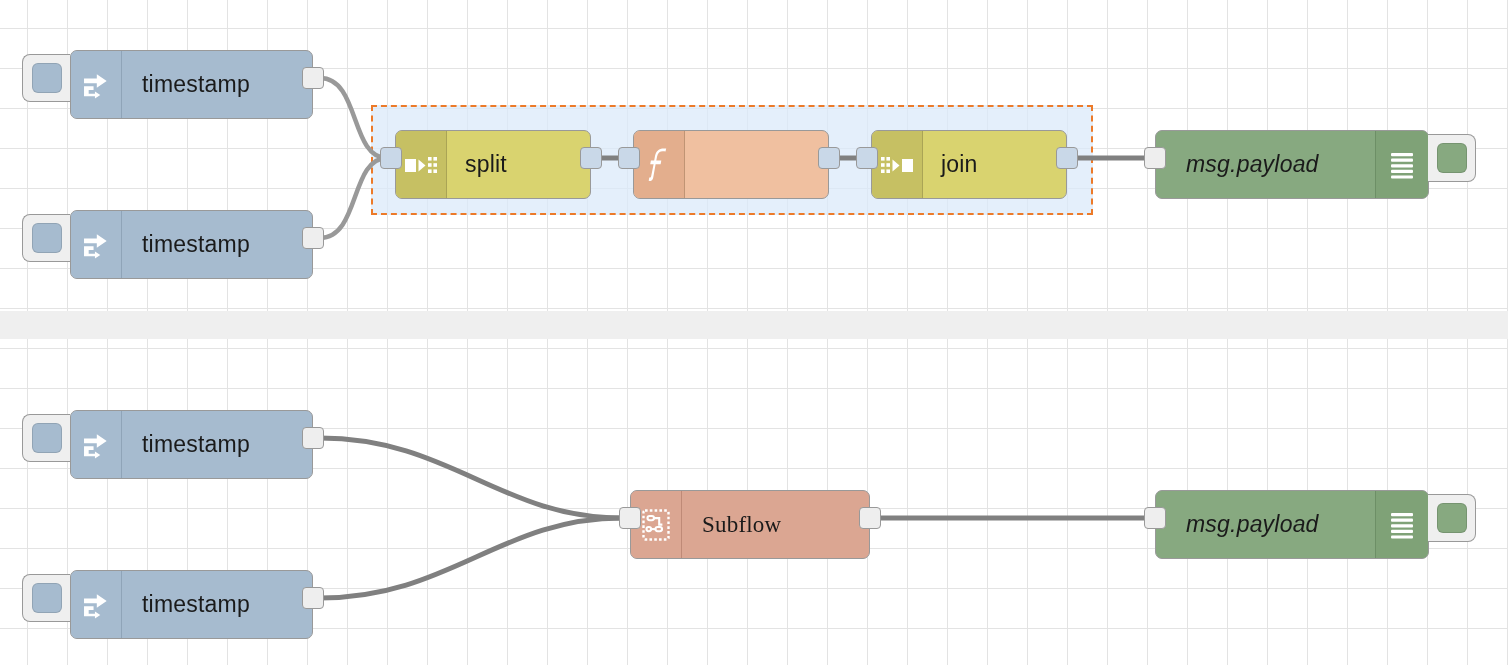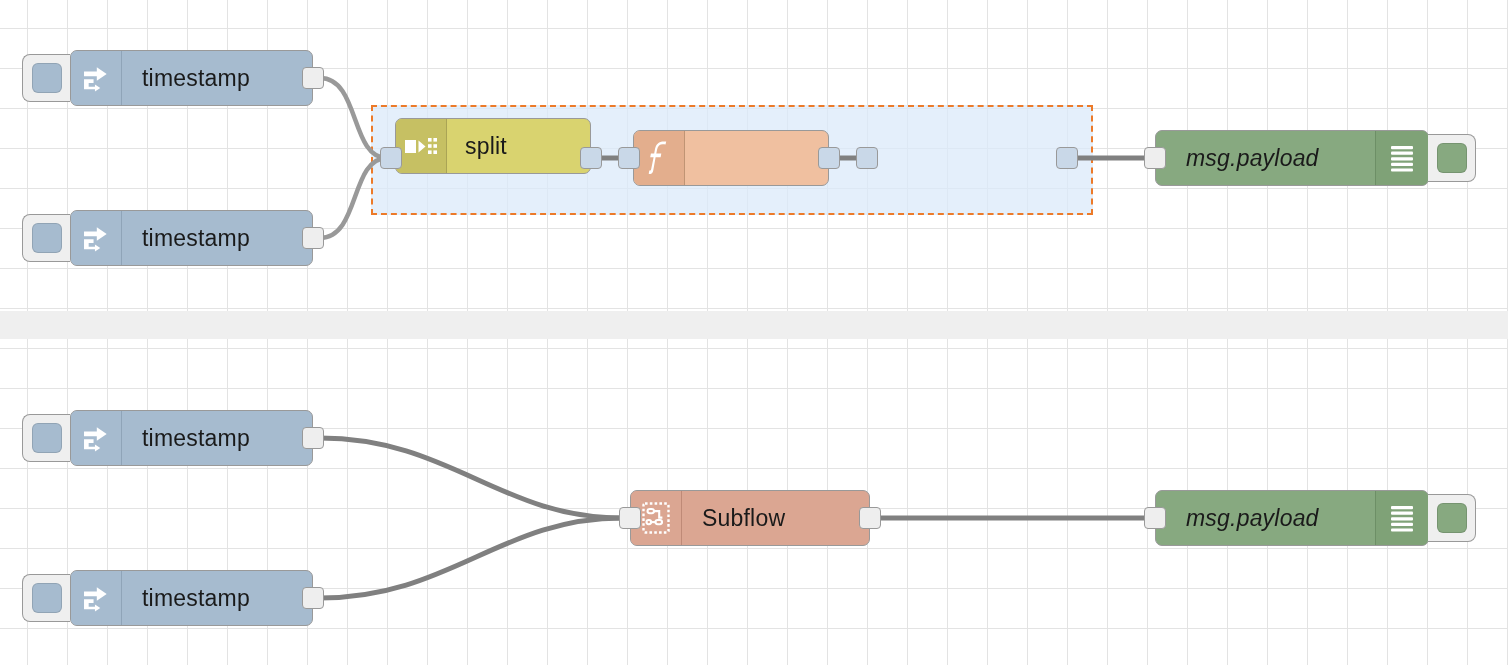--- a/index.html
+++ b/index.html
@@ -38,21 +38,21 @@
   }
 
   
   .node {
     position: absolute;
     box-sizing: border-box;
     border: 1px solid #999999;
     border-radius: 7px;
     display: flex;
     align-items: stretch;
-    height: 56px;
+    height: 69px;
     box-shadow: 0 0 0 0 rgba(0,0,0,0);
   }
   .node-label {
     flex: 1;
     display: flex;
     align-items: center;
     font-size: 23px;
     color: #1a1a1a;
     letter-spacing: 0.2px;
     white-space: nowrap;
@@ -90,21 +90,21 @@
 
   
   .node-function { background: #f0c0a0; }
   .node-function .icon-strip {
     background: #e3ae8d;
     border-right: 1px solid #c09474;
     border-radius: 6px 0 0 6px;
   }
 
   
-  .node-subflow { background: #dba692; }
+  .node-subflow { background: #dba692; font-family: Liberation Serif, serif; }
   .node-subflow .icon-strip {
     background: #dba692;
     border-right: 1px solid #bf8a77;
     border-radius: 6px 0 0 6px;
   }
   .node-subflow .node-label { padding-left: 20px; }
 
   
   .node-debug { background: #87a980; font-style: italic; }
   .node-debug .node-label {
@@ -213,21 +213,21 @@
   <div class="node node-inject" style="left:70px;top:210px;width:243px;">
     <div class="icon-strip">
       <svg width="30" height="30" viewBox="0 0 24 24">
         <path d="M2 7 h11 V3.2 L21.5 9 L13 14.8 V11 H2 Z M2 13.6 h8.2 v3.2 H6 v3.2 h5.4 v-2 l4.6 3.1 l-4.6 3.1 v-2 H2 Z" fill="#ffffff" transform="scale(0.93) translate(0.6,0.4)"></path>
       </svg>
     </div>
     <div class="node-label">timestamp</div>
   </div>
   <div class="port" style="left:302px;top:227px;"></div>
 
-  <div class="node node-split" style="left:395px;top:118px;width:196px;">
+  <div class="node node-split" style="left:395px;top:130px;width:196px;">
     <div class="icon-strip">
       <svg width="34" height="24" viewBox="0 0 34 24">
         <rect x="1" y="6" width="11" height="13" fill="#ffffff"></rect>
         <path d="M14.5 6.5 L21.5 12.5 L14.5 18.5 Z" fill="#ffffff"></path>
         <g fill="#ffffff">
           <rect x="24" y="4" width="3.6" height="3.6"></rect>
             <rect x="29.4" y="4" width="3.6" height="3.6"></rect>
           <rect x="24" y="10.2" width="3.6" height="3.6"></rect>
             <rect x="29.4" y="10.2" width="3.6" height="3.6"></rect>
           <rect x="24" y="16.4" width="3.6" height="3.6"></rect>
@@ -244,20 +244,37 @@
     <div class="icon-strip">
       <svg width="26" height="34" viewBox="0 0 26 34">
         <path d="M17.5 3.5 c-4.6 -1.2 -7.6 0.6 -8.4 5 L8.3 12.5 H13.3 l-0.7 3.7 H7.6 L5.3 29.3 c-0.7 3.6 -2.4 4.2 -4.6 3.4 l0.6 -3.2 c1 0.3 1.6 -0.1 1.9 -1.6 L5.6 16.2 H2.2 l0.7 -3.7 h3.3 l0.8 -4.4 C8.1 2.1 12.1 -0.4 18.2 0.6 Z" fill="#ffffff" transform="translate(2,0)"></path>
       </svg>
     </div>
     <div class="node-label"></div>
   </div>
   <div class="port selected" style="left:618px;top:147px;"></div>
   <div class="port selected" style="left:818px;top:147px;"></div>
 
+  <div class="node node-join" style="left:871px;top:130px;width:196px;">
+    <div class="icon-strip">
+      <svg width="34" height="24" viewBox="0 0 34 24">
+        <g fill="#ffffff">
+          <rect x="1" y="4" width="3.6" height="3.6"></rect>
+            <rect x="6.4" y="4" width="3.6" height="3.6"></rect>
+          <rect x="1" y="10.2" width="3.6" height="3.6"></rect>
+            <rect x="6.4" y="10.2" width="3.6" height="3.6"></rect>
+          <rect x="1" y="16.4" width="3.6" height="3.6"></rect>
+            <rect x="6.4" y="16.4" width="3.6" height="3.6"></rect>
+        </g>
+        <path d="M12.5 6.5 L19.5 12.5 L12.5 18.5 Z" fill="#ffffff"></path>
+        <rect x="22" y="6" width="11" height="13" fill="#ffffff"></rect>
+      </svg>
+    </div>
+    <div class="node-label">join</div>
+  </div>
   <div class="port selected" style="left:856px;top:147px;"></div>
   <div class="port selected" style="left:1056px;top:147px;"></div>
 
   <div class="node node-debug" style="left:1155px;top:130px;width:274px;">
     <div class="node-label">msg.payload</div>
     <div class="icon-strip-right">
       <svg width="26" height="28" viewBox="0 0 26 28">
         <g fill="#ffffff">
           <rect x="2" y="2" width="22" height="3.2" rx="1"></rect>
           <rect x="2" y="7.6" width="22" height="3.2" rx="1"></rect>

